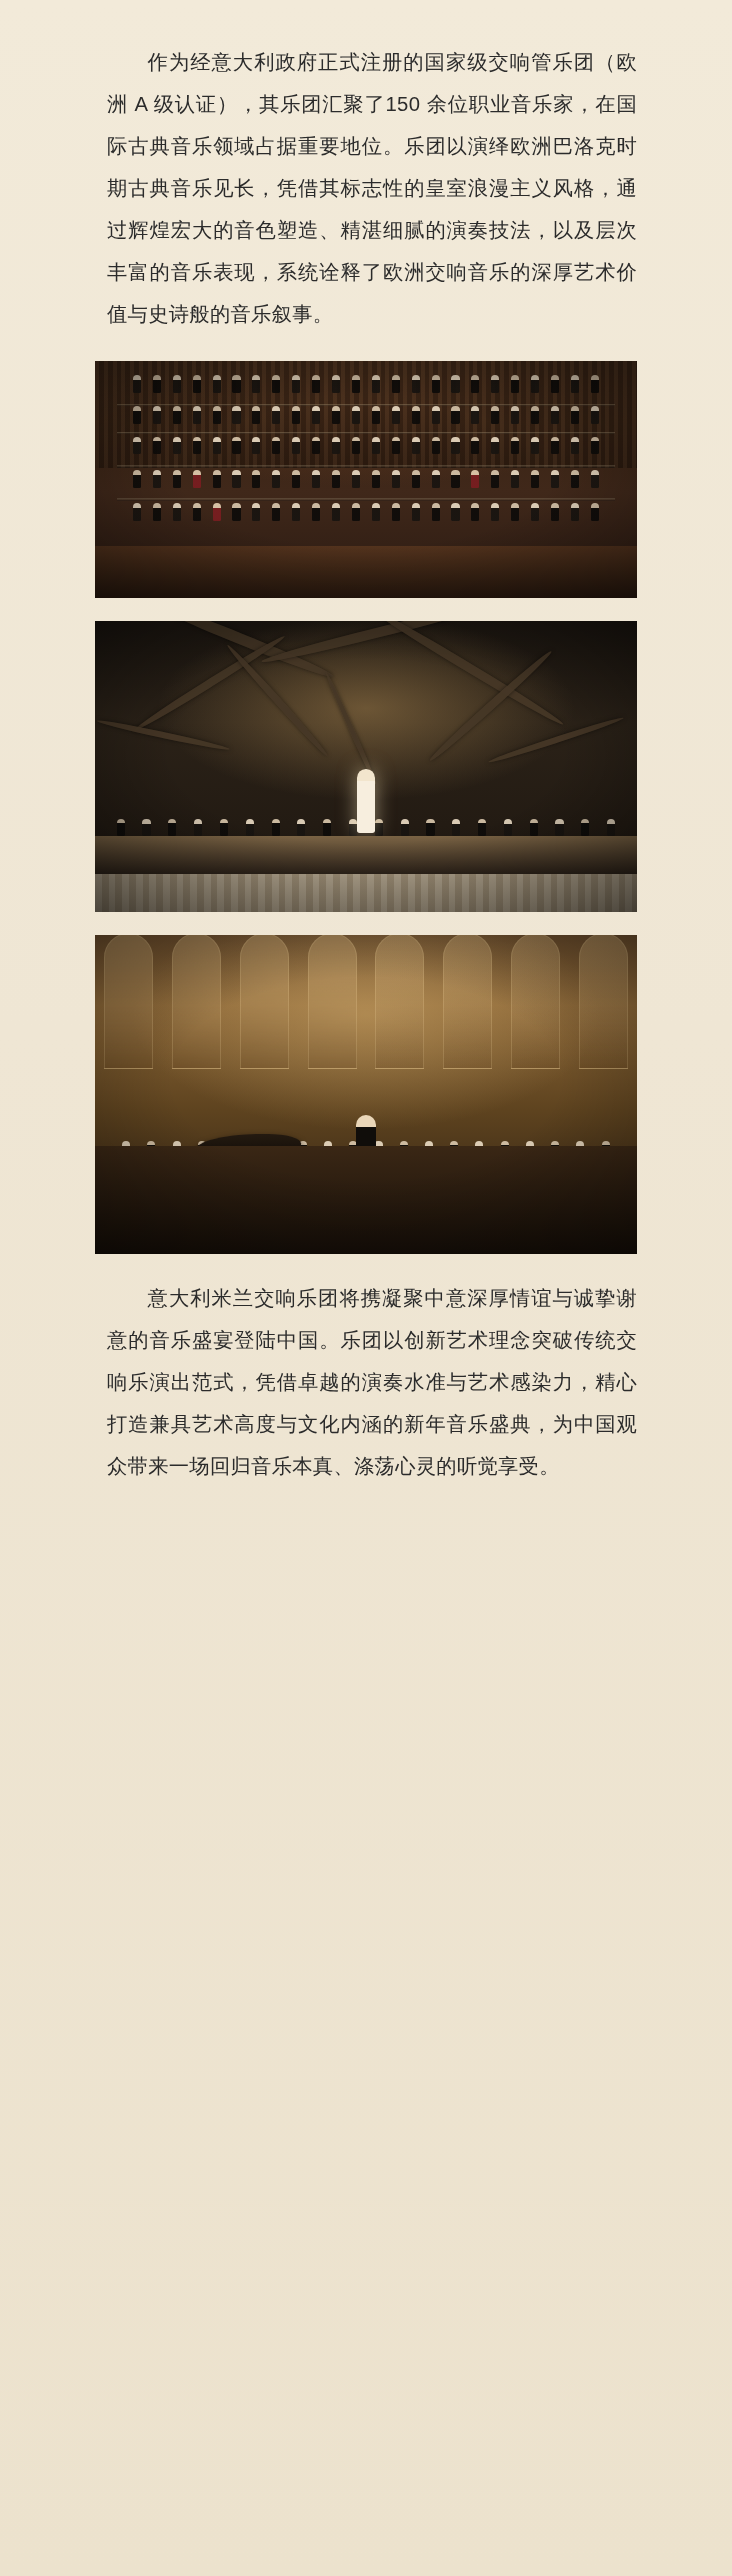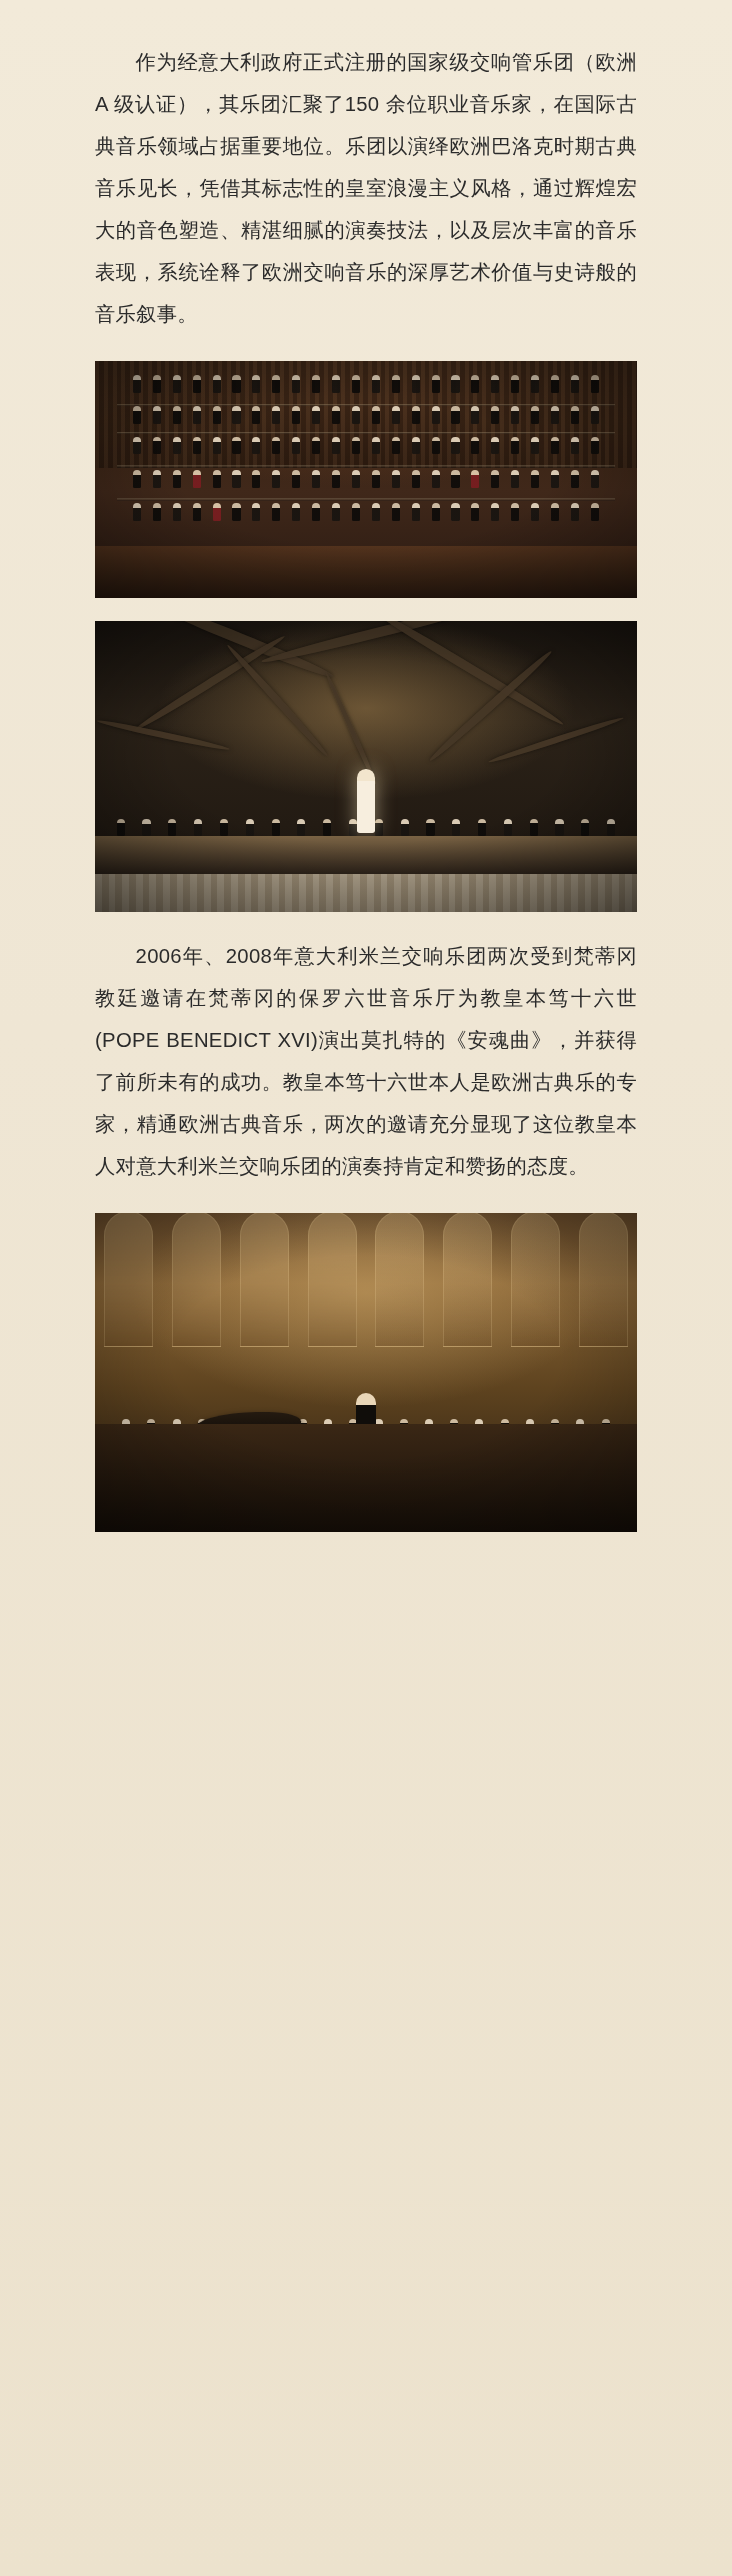--- a/index.html
+++ b/index.html
@@ -30,21 +30,21 @@
     box-sizing: border-box;
     padding: 41px 34px 41px 34px;
   }
   .para {
     font-size: 20.3px;
     line-height: 42px;
     color: #2b2b2b;
     text-align: justify;
     text-justify: inter-ideograph;
     letter-spacing: 0.3px;
-    margin: 0 0 26px 0;
+    margin: 0 0 26px 12px;
     text-indent: 2em;
     font-family: "Liberation Sans", sans-serif;
   }
   .figure {
     width: 542px;
     margin: 0 0 23px 0;
     position: relative;
     overflow: hidden;
     background: #1b1410;
   }
@@ -365,21 +365,20 @@
           <div class="pblob dark"></div>
           <div class="pblob"></div>
       </div>
 
       <div class="f2-soloist"></div>
       <div class="f2-stage"></div>
       <div class="f2-seats"></div>
       <div class="f2-vig"></div>
     </div>
 
-    <p class="para">2006年、2008年意大利米兰交响乐团两次受到梵蒂冈教廷邀请在梵蒂冈的保罗六世音乐厅为教皇本笃十六世(POPE BENEDICT XVI)演出莫扎特的《安魂曲》，并获得了前所未有的成功。教皇本笃十六世本人是欧洲古典乐的专家，精通欧洲古典音乐，两次的邀请充分显现了这位教皇本人对意大利米兰交响乐团的演奏持肯定和赞扬的态度。</p>
 
     <div class="figure fig3">
       <div class="f3-bg"></div>
 
       <div class="f3-arches">
         <div class="f3-arch"></div>
           <div class="f3-arch"></div>
           <div class="f3-arch"></div>
         <div class="f3-arch"></div>
           <div class="f3-arch"></div>
@@ -410,16 +409,17 @@
           <div class="pblob"></div>
           <div class="pblob dark"></div>
       </div>
 
       <div class="f3-piano"></div>
       <div class="f3-conductor"></div>
       <div class="f3-stage"></div>
       <div class="f3-vig"></div>
     </div>
 
+    <p class="para">意大利米兰交响乐团将携凝聚中意深厚情谊与诚挚谢意的音乐盛宴登陆中国。乐团以创新艺术理念突破传统交响乐演出范式，凭借卓越的演奏水准与艺术感染力，精心打造兼具艺术高度与文化内涵的新年音乐盛典，为中国观众带来一场回归音乐本真、涤荡心灵的听觉享受。</p>
 
   </div>
 </div>
 
 
 </body></html>

